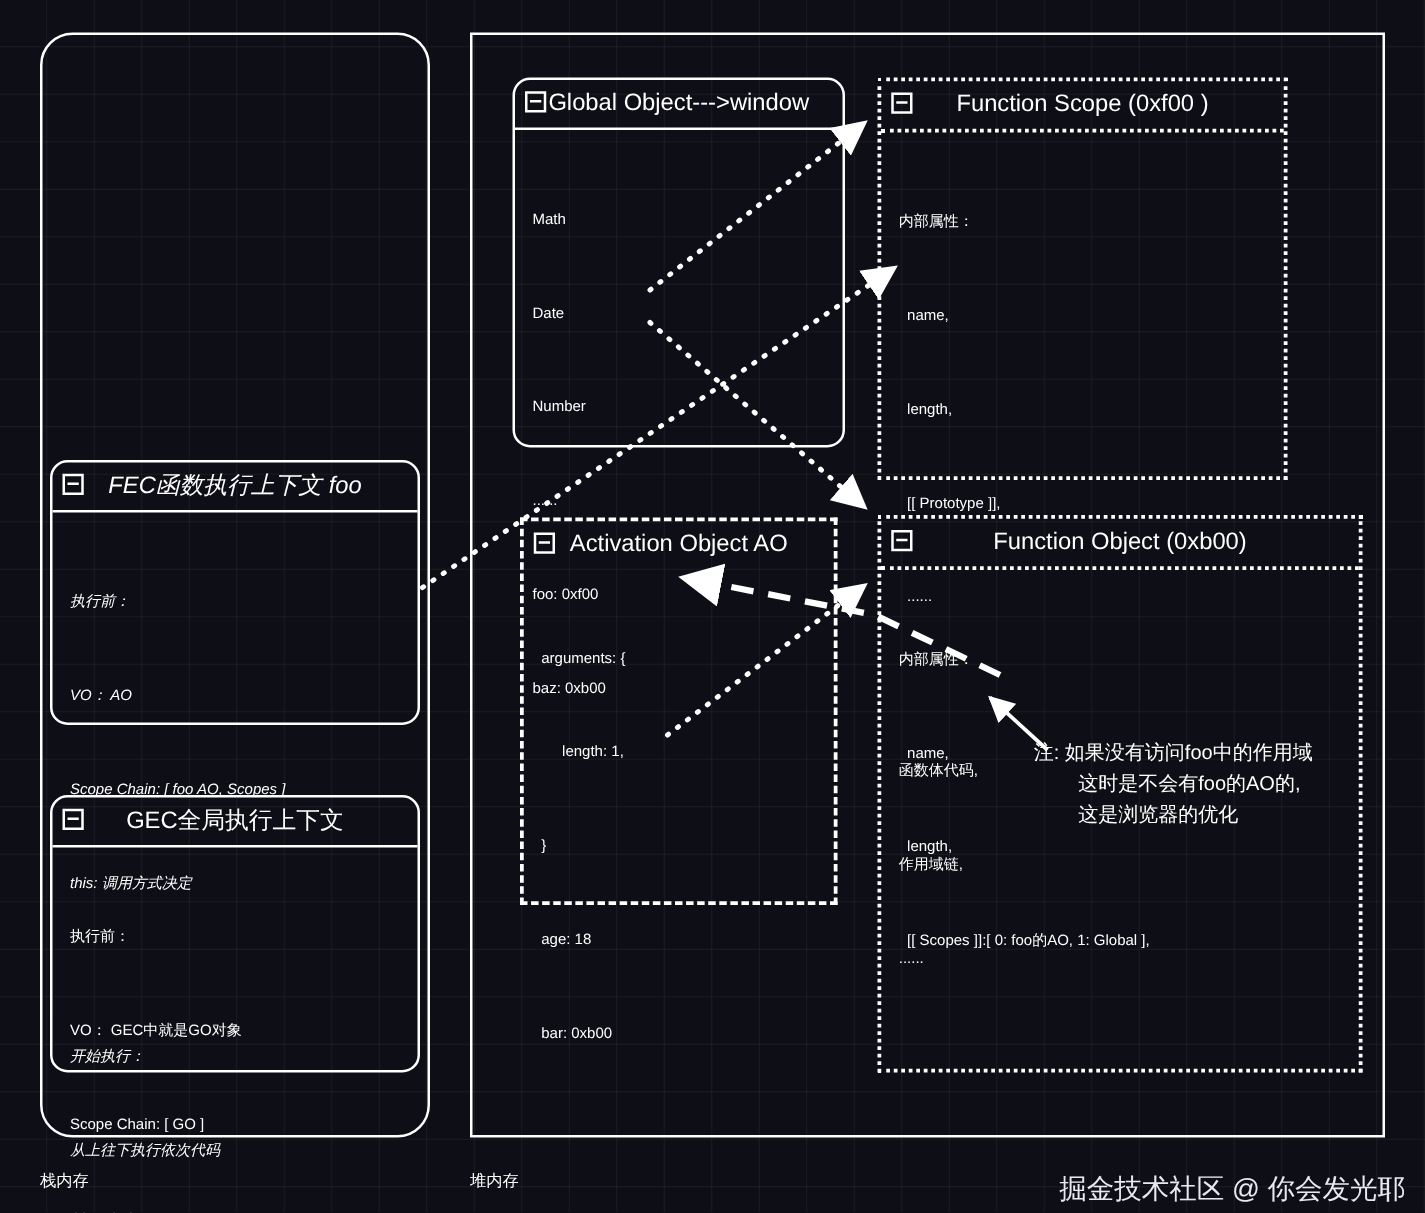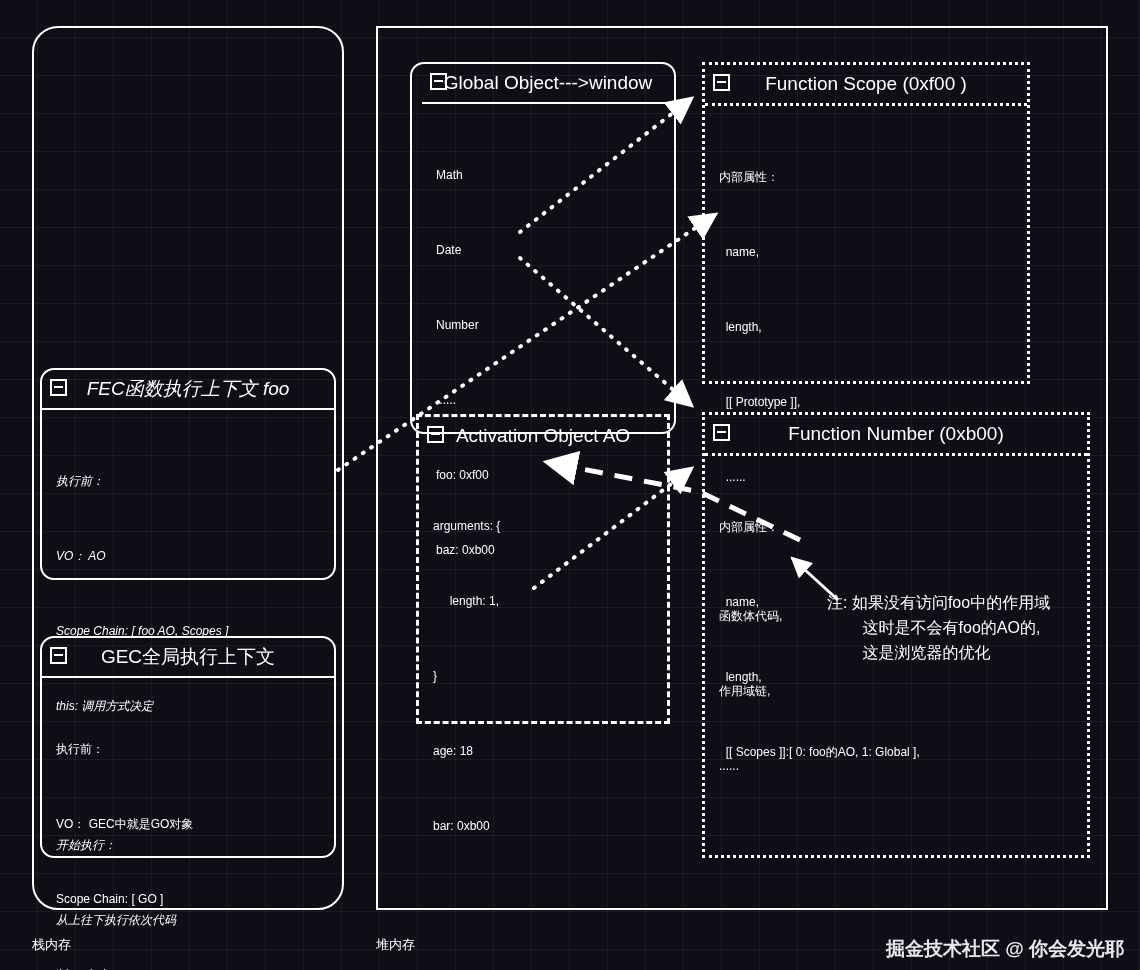--- a/index.html
+++ b/index.html
@@ -97,21 +97,21 @@
     font-size: 12px;
     line-height: 25px;
     white-space: pre-wrap;
   }
 
   .blank-line { height: 14px; }
 
   
   #fec-card   { left: 40px;  top: 368px; width: 296px; height: 212px; font-style: italic; }
   #gec-card   { left: 40px;  top: 636px; width: 296px; height: 222px; }
-  #global-obj { left: 410px; top: 62px;  width: 266px; height: 372px; padding-left: 10px; }
+  #global-obj { left: 410px; top: 62px;  width: 266px; height: 296px; }
   #fn-f00     { left: 702px; top: 62px;  width: 328px; height: 322px; }
   #act-obj    { left: 416px; top: 414px; width: 254px; height: 310px; }
   #fn-b00     { left: 702px; top: 412px; width: 388px; height: 446px; }
 
   svg.overlay {
     position: absolute;
     left: 0; top: 0;
     width: 1140px;
     height: 970px;
     pointer-events: none;
@@ -122,24 +122,23 @@
     line-height: 25px;
     color: #ffffff;
     white-space: pre;
   }
   #note-foo { left: 786px; top: 590px; margin-left: 41px; }
 
   .watermark {
     position: absolute;
     right: 16px;
     top: 936px;
-    font-size: 19px;
+    font-size: 22px;
     color: #e8e8ee;
     white-space: nowrap;
-    font-weight: bold;
   }
 </style>
 </head>
 <body>
 
 <div id="canvas">
 
   <div class="box stack-container"></div>
   <div class="box heap-container"></div>
 
@@ -218,21 +217,21 @@
       <div>     length: 1,</div>
       <div>}</div>
       <div>age: 18</div>
       <div>bar: 0xb00</div>
     </div>
   </div>
 
   <div class="card dotted" id="fn-b00">
     <div class="card-header dotted-b">
       <span class="minus-badge"></span>
-      <span>Function Number (0xb00)</span>
+      <span>Function Object (0xb00)</span>
     </div>
     <div class="card-body">
       <div>内部属性：</div>
       <div>  name,</div>
       <div>  length,</div>
       <div>  [[ Scopes ]]:[ 0: foo的AO, 1: Global ],</div>
       <div class="blank-line"></div>
       <div class="blank-line"></div>
       <div class="blank-line"></div>
       

